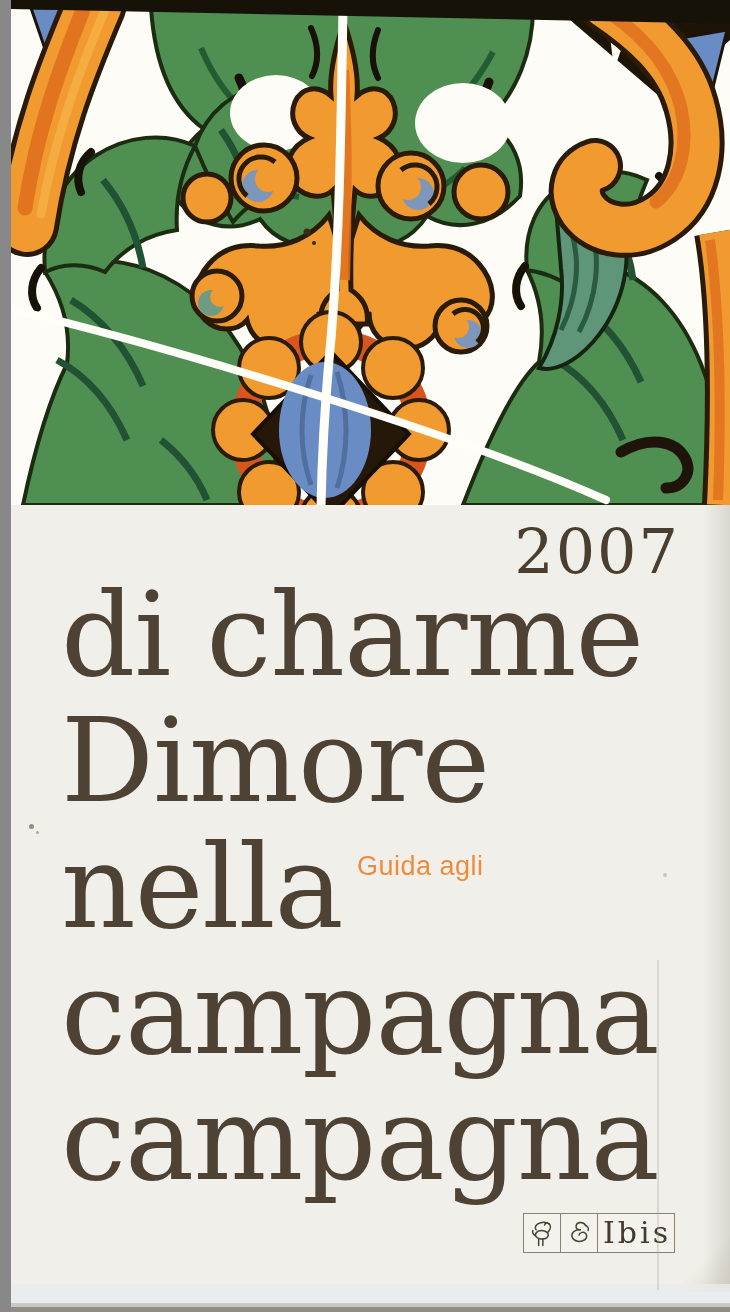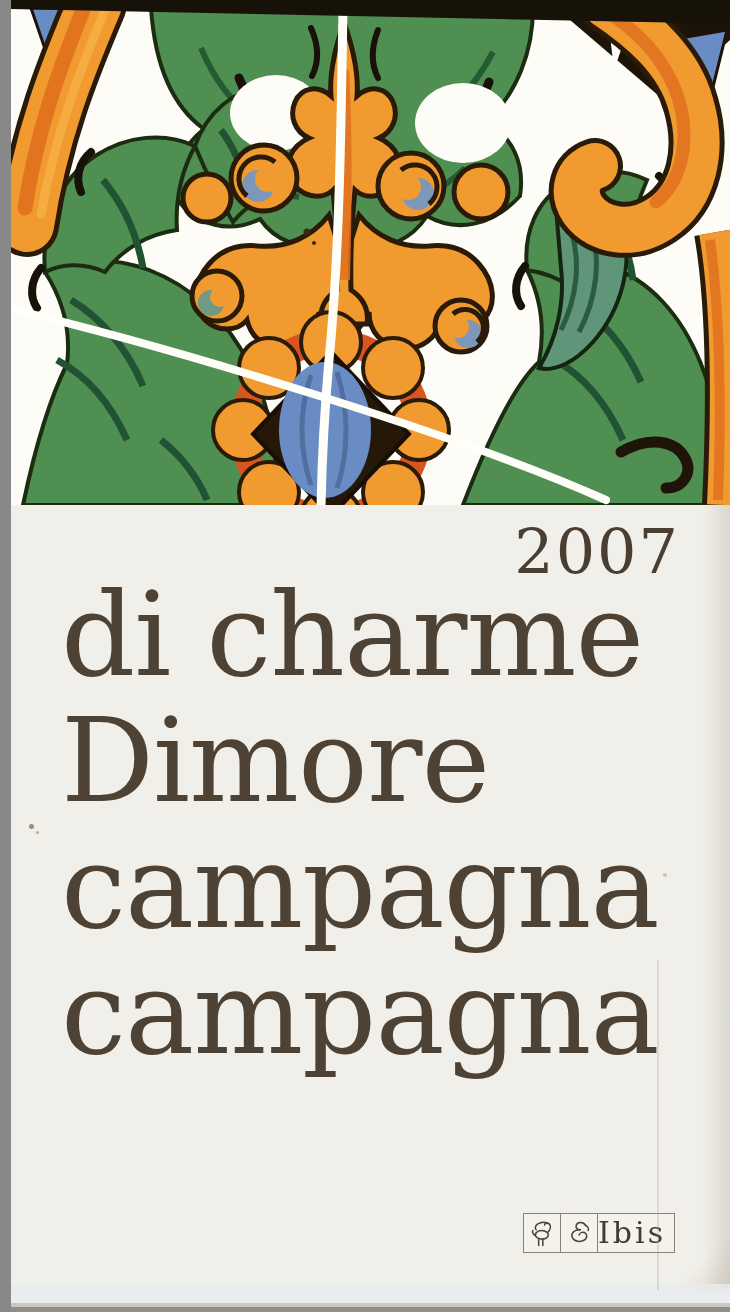--- a/index.html
+++ b/index.html
@@ -27,21 +27,21 @@
     position:absolute;left:512px;top:1213px;height:40px;display:flex;
   }
   .logo-cell{
     box-sizing:border-box;height:40px;border:1px solid #8b8173;
     background:rgba(248,247,242,.45);display:flex;align-items:center;justify-content:center;
   }
   .logo-cell + .logo-cell{margin-left:-1px;}
   .logo-cell.bird{width:38px;}
   .logo-cell.glyph{width:38px;}
   .logo-cell.name{
-    width:78px;justify-content:flex-start;
+    width:78px;justify-content:flex-start;padding-left:5px;
     font-size:30px;color:#443a2e;letter-spacing:3px;line-height:38px;
   }
   
   .edge-shade-right{
     position:absolute;top:505px;right:0;width:38px;height:783px;
     background:linear-gradient(to right, rgba(167,164,156,0), rgba(167,164,156,.45));
   }
   .corner-shade-br{
     position:absolute;right:0;bottom:20px;width:70px;height:70px;
     background:linear-gradient(135deg, rgba(190,180,160,0) 50%, rgba(190,180,160,.5));
@@ -232,25 +232,27 @@
     </g>
 
     <path d="M 0 0 L 730 0 L 730 24 L 0 9 Z" fill="#171208"></path>
   </svg>
 
   <div class="year">2007</div>
 
   <h1 class="title">
     <div>di charme</div>
     <div>Dimore</div>
+    <div>nella</div>
     <div>campagna</div>
     <div>campagna</div>
   </h1>
 
   <div class="subtitle">
+    <div>Guida agli</div>
   </div>
 
   <div class="publisher-logo">
     <div class="logo-cell bird">
       <svg width="30" height="32" viewBox="0 0 36 36" fill="none" stroke="#4a4034" stroke-width="1.8" stroke-linecap="round">
         <path d="M14 33 V25 M19 33 V25"></path>
         <path d="M10 21 C10 16 16 14 21 15.5 C25.5 17 27 20.5 24 23.5 C20 26.5 12 25.5 10 21 Z"></path>
         <path d="M25 17 C28 14 29 10 27 7.5 C25 5 21.5 5.5 21 8.5"></path>
         <path d="M27 7.5 C24 4.5 18 4 13 7 C10 9 9 12 11 14"></path>
         <path d="M10 21 C7.5 20 6 17.5 7 15"></path>

